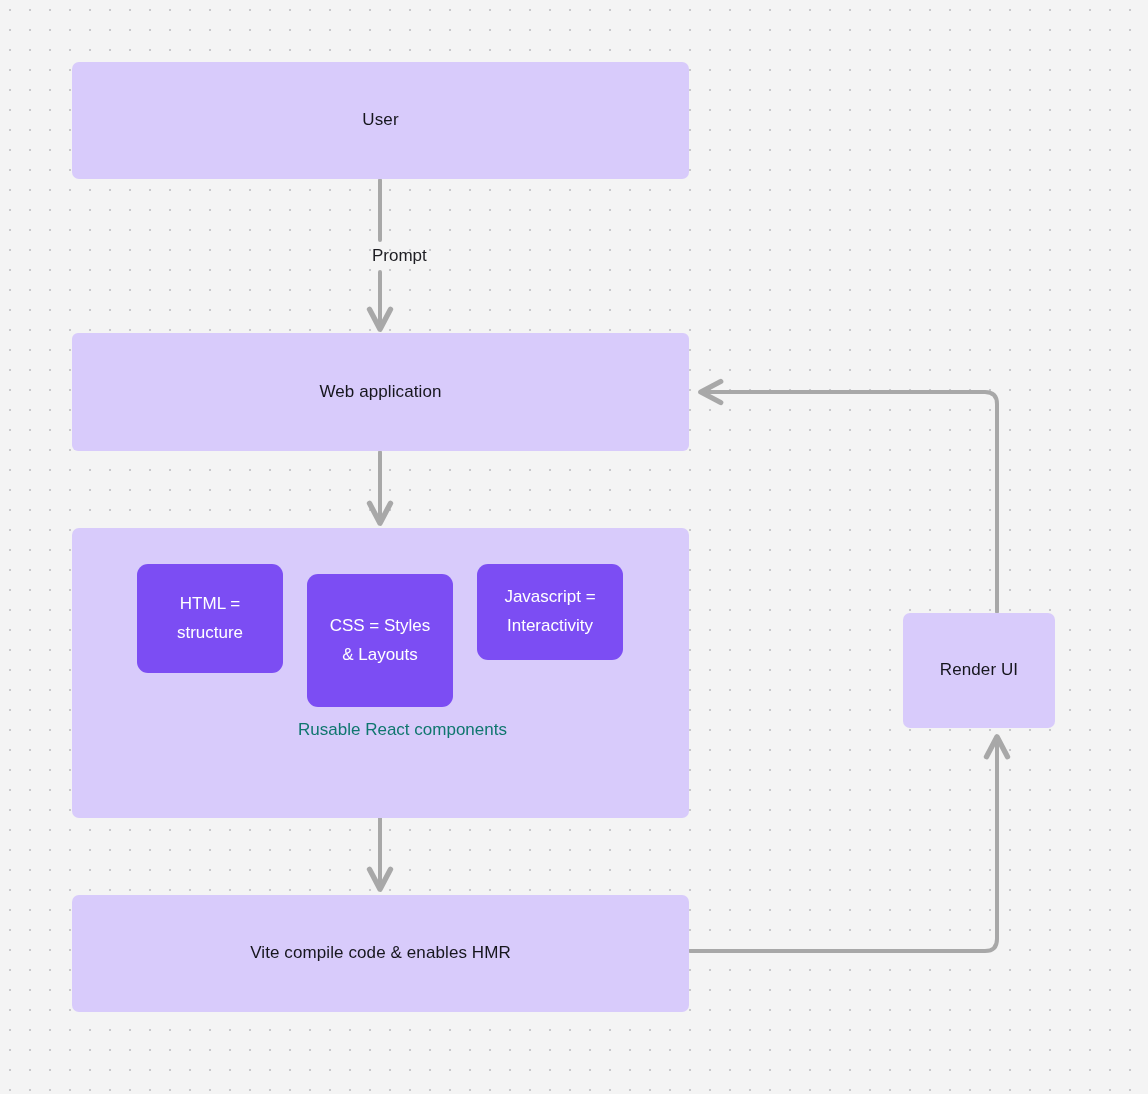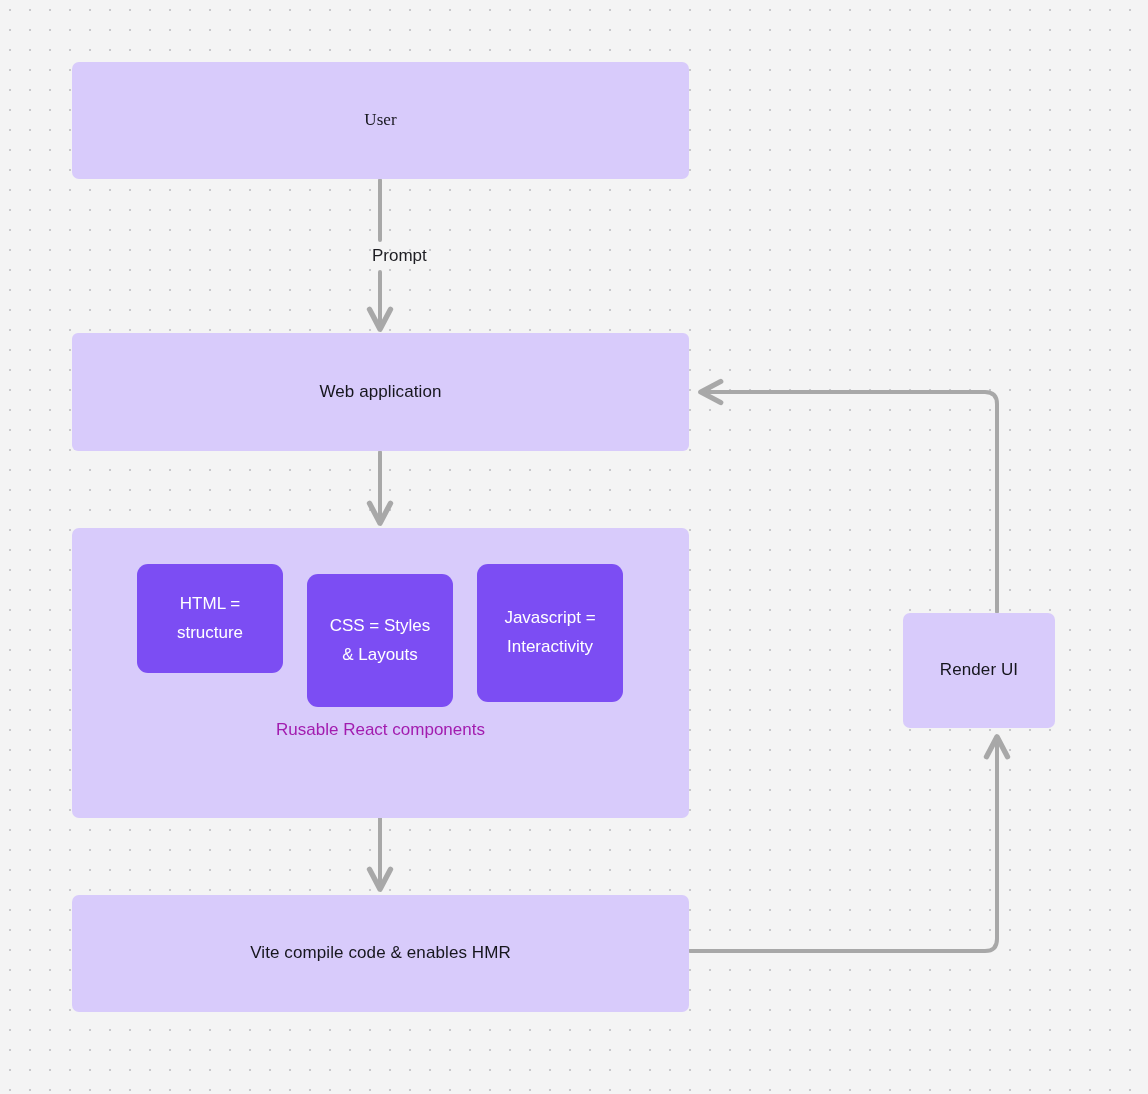--- a/index.html
+++ b/index.html
@@ -63,22 +63,23 @@
     text-align: center;
     font-size: 17px;
     line-height: 1.7;
     white-space: pre-line;
   }
   .group-caption {
     position: absolute;
     left: 0;
     width: 100%;
     text-align: center;
-    color: #a21caf;
+    color: #0f766e;
     font-size: 17px;
+    padding-left: 22px;
   }
   .edge-label {
     position: absolute;
     color: #1d1d22;
     font-size: 17px;
     background: transparent;
     white-space: nowrap;
     margin-left: 28px;
   }
 </style>
@@ -99,21 +100,21 @@
 
     <path d="M 380 452 L 380 522" fill="none" stroke="#a8a8a8" stroke-width="4" stroke-linecap="round" marker-end="url(#arrowhead)"></path>
 
     <path d="M 380 818 L 380 888" fill="none" stroke="#a8a8a8" stroke-width="4" stroke-linecap="round" marker-end="url(#arrowhead)"></path>
 
     <path d="M 690 951 L 985 951 Q 997 951 997 939 L 997 738" fill="none" stroke="#a8a8a8" stroke-width="4" stroke-linecap="round" stroke-linejoin="round" marker-end="url(#arrowhead)"></path>
 
     <path d="M 997 612 L 997 404 Q 997 392 985 392 L 702 392" fill="none" stroke="#a8a8a8" stroke-width="4" stroke-linecap="round" stroke-linejoin="round" marker-end="url(#arrowhead)"></path>
   </svg>
 
-  <div class="node node-outer" style="left:72px; top:62px; width:617px; height:117px;font-family:Liberation Serif, serif;">
+  <div class="node node-outer" style="left:72px; top:62px; width:617px; height:117px;">
     <span>User</span>
   </div>
 
   <div class="edge-label" style="left:344px; top:246px;">
     <span>Prompt</span>
   </div>
 
   <div class="node node-outer" style="left:72px; top:333px; width:617px; height:118px;border-radius:6px;">
     <span>Web application</span>
   </div>
@@ -123,21 +124,21 @@
     <div class="chip" style="left:65px; top:36px; width:146px; height:109px;">
       <span>HTML =
 structure</span>
     </div>
 
     <div class="chip" style="left:235px; top:46px; width:146px; height:133px;">
       <span>CSS = Styles
 &amp; Layouts</span>
     </div>
 
-    <div class="chip" style="left:405px; top:36px; width:146px; height:138px;">
+    <div class="chip" style="left:405px; top:36px; width:146px; height:96px;">
       <span>Javascript =
 Interactivity</span>
     </div>
 
     <div class="group-caption" style="top:192px;">
       <span>Rusable React components</span>
     </div>
   </div>
 
   <div class="node node-outer" style="left:72px; top:895px; width:617px; height:117px;">

